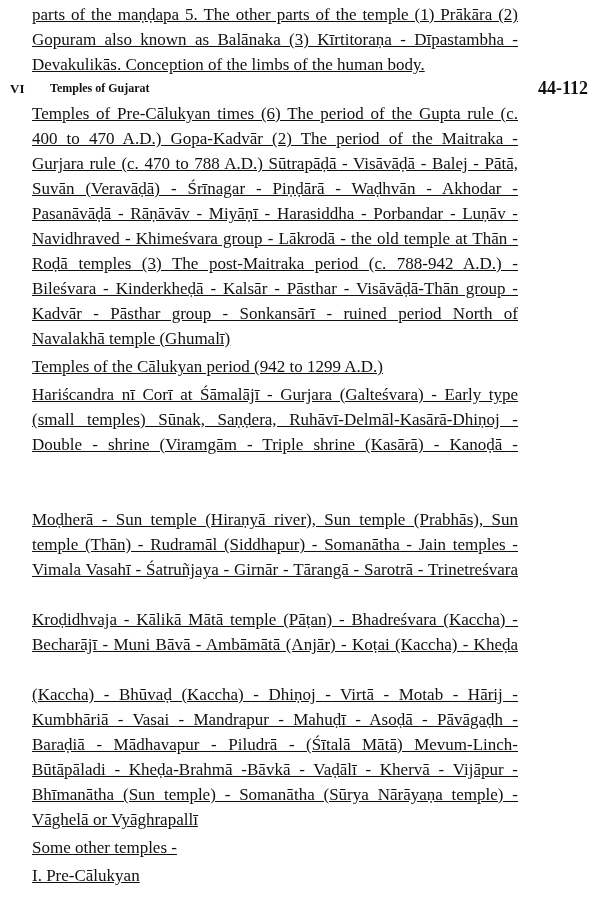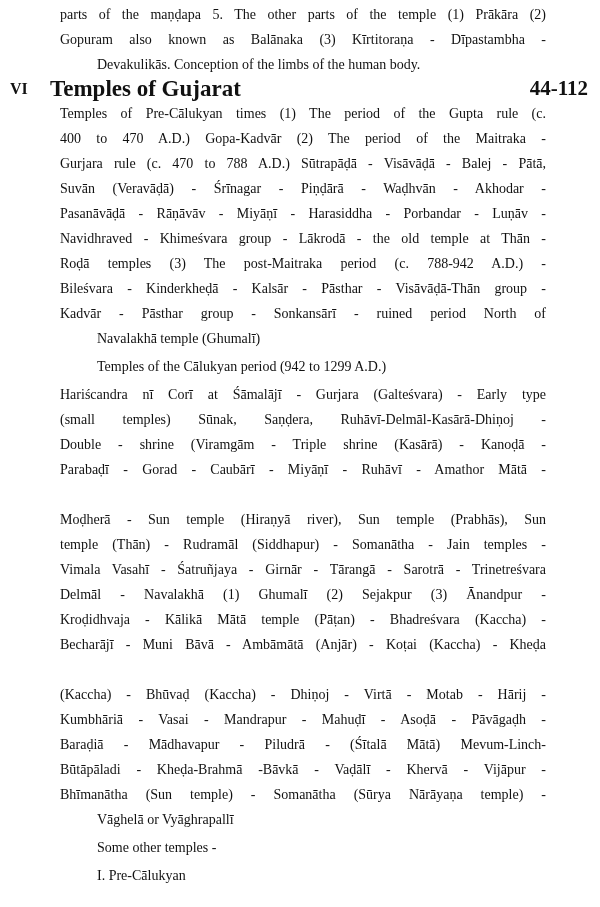--- a/index.html
+++ b/index.html
@@ -3,72 +3,70 @@
   <meta charset="utf-8">
   <style>
     html, body { margin: 0; padding: 0; background: #ffffff; }
     body {
       width: 600px; height: 907px; overflow: hidden; position: relative;
       font-family: "Liberation Serif", "DejaVu Serif", serif;
       color: #111111;
     }
     .page { position: absolute; left: 0; top: 0; width: 600px; height: 907px; }
     .line {
-      position: absolute; left: 60px; width: 486px;
-      font-size: 14px; line-height: 25px; white-space: nowrap;
-      text-align: justify; text-align-last: justify;
+      position: absolute; left: 32px; width: 486px;
+      font-size: 17px; line-height: 25px; white-space: nowrap;
+      text-align: justify; text-align-last: justify; text-decoration: underline;
     }
-    .line.last { text-align-last: left; margin-left: 37px; }
+    .line.last { text-align-last: left; }
     .heading-num {
       position: absolute; left: 10px; top: 76px;
-      font-weight: bold; font-size: 16px; line-height: 25px;
+      font-weight: bold; font-size: 13px; line-height: 25px;
     }
     .heading-title {
       position: absolute; left: 50px; top: 76px;
-      font-weight: bold; font-size: 23px; line-height: 25px;
+      font-weight: bold; font-size: 12px; line-height: 25px;
     }
     .heading-pages {
       position: absolute; right: 12px; top: 76px;
-      font-weight: bold; font-size: 21px; line-height: 25px;
+      font-weight: bold; font-size: 18px; line-height: 25px;
     }
   </style>
 </head>
 <body>
 
 <div class="page">
 
   <div class="line" style="top:2px">parts of the maṇḍapa 5. The other parts of the temple (1) Prākāra (2)</div>
   <div class="line" style="top:27px">Gopuram also known as Balānaka (3) Kīrtitoraṇa - Dīpastambha -</div>
   <div class="line last" style="top:52px">Devakulikās. Conception of the limbs of the human body.</div>
 
   <div class="heading-num">VI</div>
   <div class="heading-title">Temples of Gujarat</div>
   <div class="heading-pages">44-112</div>
 
-  <div class="line" style="top:101px">Temples of Pre-Cālukyan times (1) The period of the Gupta rule (c.</div>
+  <div class="line" style="top:101px">Temples of Pre-Cālukyan times (6) The period of the Gupta rule (c.</div>
   <div class="line" style="top:126px">400 to 470 A.D.) Gopa-Kadvār (2) The period of the Maitraka -</div>
   <div class="line" style="top:151px">Gurjara rule (c. 470 to 788 A.D.) Sūtrapāḍā - Visāvāḍā - Balej - Pātā,</div>
   <div class="line" style="top:176px">Suvān (Veravāḍā) - Śrīnagar - Piṇḍārā - Waḍhvān - Akhodar -</div>
   <div class="line" style="top:201px">Pasanāvāḍā - Rāṇāvāv - Miyāṇī - Harasiddha - Porbandar - Luṇāv -</div>
   <div class="line" style="top:226px">Navidhraved - Khimeśvara group - Lākrodā - the old temple at Thān -</div>
   <div class="line" style="top:251px">Roḍā temples (3) The post-Maitraka period (c. 788-942 A.D.) -</div>
   <div class="line" style="top:276px">Bileśvara - Kinderkheḍā - Kalsār - Pāsthar - Visāvāḍā-Thān group -</div>
   <div class="line" style="top:301px">Kadvār - Pāsthar group - Sonkansārī - ruined period North of</div>
   <div class="line last" style="top:326px">Navalakhā temple (Ghumalī)</div>
 
   <div class="line last" style="top:354px">Temples of the Cālukyan period (942 to 1299 A.D.)</div>
 
   <div class="line" style="top:382px">Hariścandra nī Corī at Śāmalājī - Gurjara (Galteśvara) - Early type</div>
   <div class="line" style="top:407px">(small temples) Sūnak, Saṇḍera, Ruhāvī-Delmāl-Kasārā-Dhiṇoj -</div>
   <div class="line" style="top:432px">Double - shrine (Viramgām - Triple shrine (Kasārā) - Kanoḍā -</div>
-  <div class="line" style="top:457px">Parabaḍī - Gorad - Caubārī - Miyāṇī - Ruhāvī - Amathor Mātā -</div>
   <div class="line" style="top:507px">Moḍherā - Sun temple (Hiraṇyā river), Sun temple (Prabhās), Sun</div>
   <div class="line" style="top:532px">temple (Thān) - Rudramāl (Siddhapur) - Somanātha - Jain temples -</div>
   <div class="line" style="top:557px">Vimala Vasahī - Śatruñjaya - Girnār - Tārangā - Sarotrā - Trinetreśvara</div>
-  <div class="line" style="top:582px">Delmāl - Navalakhā (1) Ghumalī (2) Sejakpur (3) Ānandpur -</div>
   <div class="line" style="top:607px">Kroḍidhvaja - Kālikā Mātā temple (Pāṭan) - Bhadreśvara (Kaccha) -</div>
   <div class="line" style="top:632px">Becharājī - Muni Bāvā - Ambāmātā (Anjār) - Koṭai (Kaccha) - Kheḍa</div>
   <div class="line" style="top:682px">(Kaccha) - Bhūvaḍ (Kaccha) - Dhiṇoj - Virtā - Motab - Hārij -</div>
   <div class="line" style="top:707px">Kumbhāriā - Vasai - Mandrapur - Mahuḍī - Asoḍā - Pāvāgaḍh -</div>
   <div class="line" style="top:732px">Baraḍiā - Mādhavapur - Piludrā - (Śītalā Mātā) Mevum-Linch-</div>
   <div class="line" style="top:757px">Būtāpāladi - Kheḍa-Brahmā -Bāvkā - Vaḍālī - Khervā - Vijāpur -</div>
   <div class="line" style="top:782px">Bhīmanātha (Sun temple) - Somanātha (Sūrya Nārāyaṇa temple) -</div>
   <div class="line last" style="top:807px">Vāghelā or Vyāghrapallī</div>
 
   <div class="line last" style="top:835px">Some other temples -</div>

